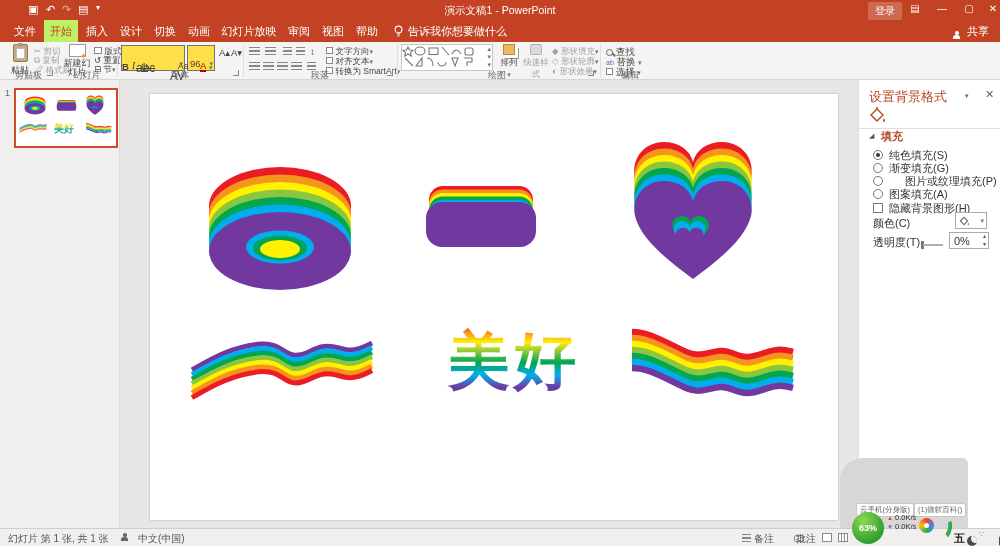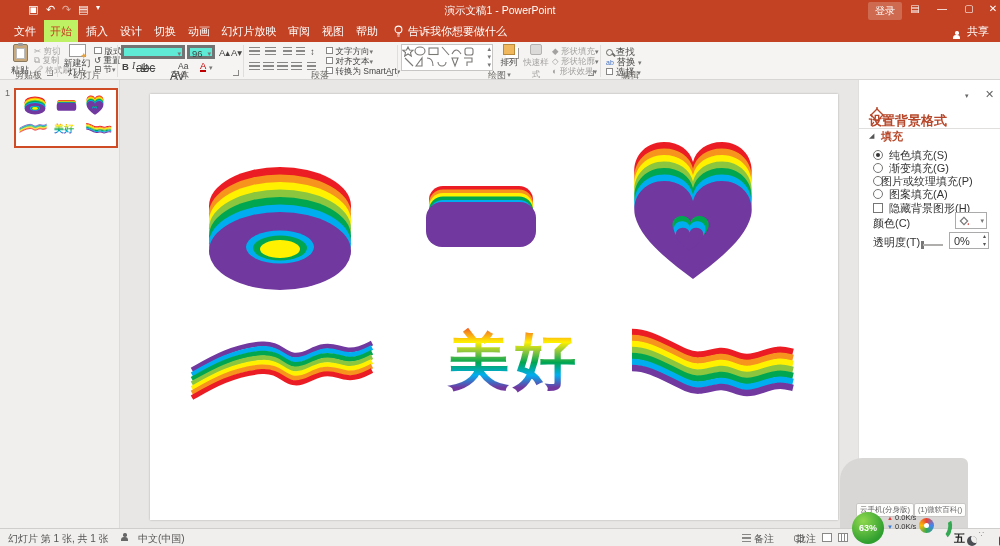--- a/index.html
+++ b/index.html
@@ -16,21 +16,21 @@
   .winbtn{position:absolute;top:3px;font-size:10px;color:#fff;width:20px;text-align:center;}
   .tab{position:absolute;top:0;height:22px;line-height:22px;font-size:11px;color:#fff;text-align:center;}
   .tab.active{background:#bef264;color:#C24223;}
   
   .ribbon{position:absolute;left:0;top:42px;width:1000px;height:38px;background:#F5F4F2;border-bottom:1px solid #D8D6D4;}
   .gdiv{position:absolute;top:3px;height:32px;width:1px;background:#E0DEDC;}
   .glabel{position:absolute;top:27px;font-size:9px;color:#696764;text-align:center;}
   .rtext{font-size:9.5px;color:#444;}
   .rdis{color:#A4A2A0;}
   .rbtn-big{position:absolute;top:2px;text-align:center;font-size:9px;color:#444;}
-  .vbox{position:absolute;background:#5eead4;border:3px solid #737373;font-size:9.5px;color:#444;padding:0 2px;line-height:12px;}
+  .vbox{position:absolute;background:#fde047;border:1px solid #737373;font-size:9.5px;color:#444;padding:12px 2px;line-height:12px;}
   .arr{font-size:7px;color:#777;}
   .ln{display:inline-block;width:11px;height:9px;background:repeating-linear-gradient(to bottom,#8a8886 0 1.3px,transparent 1.3px 3.3px);}
   .dlg{position:absolute;width:6px;height:6px;border-bottom:1px solid #8a8886;border-right:1px solid #8a8886;}
   .paste-ic{position:relative;display:inline-block;width:15px;height:18px;background:#C9A87C;border:1px solid #8c7a5e;border-radius:2px;}
   .paste-ic::before{content:"";position:absolute;left:2px;top:3px;right:2px;bottom:2px;background:#fff;border:1px solid #bbb;}
   .paste-ic::after{content:"";position:absolute;left:4px;top:-2px;width:5px;height:3px;background:#9a9a9a;border-radius:1px;}
   .nslide{position:relative;display:inline-block;width:17px;height:13px;background:#fff;border:1px solid #9a9a9a;}
   .nslide::after{content:"✦";color:#E8A33D;font-size:9px;position:absolute;right:-3px;bottom:-5px;}
   .mag{display:inline-block;width:7px;height:7px;border:1.5px solid #6b6966;border-radius:50%;position:relative;vertical-align:middle;}
   .mag::after{content:"";position:absolute;width:4px;height:1.5px;background:#6b6966;transform:rotate(45deg);right:-4px;bottom:-1px;}
@@ -41,21 +41,21 @@
   .thumbbox{position:absolute;left:14px;top:8px;width:104px;height:60px;background:#fff;border:2px solid #CF4B26;}
   
   .canvas{position:absolute;left:120px;top:80px;width:738px;height:448px;background:#E9E7E5;}
   .slide{position:absolute;left:30px;top:14px;width:688px;height:426px;background:#fff;box-shadow:0 0 2px rgba(0,0,0,.25);}
   .rbtext{font-weight:700;color:#5B2D8E;}
   @supports ((background-clip:text) or (-webkit-background-clip:text)){
     .rbtext{background:linear-gradient(180deg,#E31E24 0%,#F7941D 14%,#FFF100 26%,#8CC63E 38%,#00A650 52%,#00AEEF 68%,#7138A0 84%);-webkit-background-clip:text;background-clip:text;color:transparent;}
   }
   
   .panel{position:absolute;left:858px;top:80px;width:142px;height:448px;background:#fff;border-left:1px solid #E1DFDD;}
-  .ptitle{font-size:13px;font-weight:bold;color:#B7472A;margin-top:24px;}
+  .ptitle{font-size:13px;font-weight:normal;color:#B7472A;}
   .radio{position:absolute;width:10px;height:10px;border:1px solid #767674;border-radius:50%;background:#fff;}
   .radio.sel::after{content:"";position:absolute;left:2px;top:2px;width:4px;height:4px;border-radius:50%;background:#333;}
   .chk{position:absolute;width:10px;height:10px;border:1px solid #767674;background:#fff;}
   .plabel{font-size:11px;color:#333;}
   
   .statusbar{position:absolute;left:0;top:528px;width:1000px;height:18px;background:#F0EFED;border-top:1px solid #D0CECC;font-size:10px;color:#555;}
   .vicon{display:inline-block;width:10px;height:9px;border:1px solid #8a8886;background:#fff;}
   .bubble{display:inline-block;width:10px;height:7px;border:1px solid #8a8886;border-radius:2px;position:relative;}
   .bubble::after{content:"";position:absolute;left:2px;bottom:-3px;border:2px solid transparent;border-top-color:#8a8886;}
   .person{display:inline-block;width:9px;height:9px;position:relative;}
@@ -331,21 +331,21 @@
       <path d="M17,12 q2,3 0,4 q-2,-1 0,-4" fill="#B7472A"></path>
     </svg>
     <div class="ab" style="left:0;top:48px;width:142px;height:1px;background:#E1DFDD"></div>
     <span class="ab" style="left:10px;top:52px;font-size:7px;color:#555">◢</span>
     <span class="ab tx" style="left:22px;top:49px;font-size:11px;font-weight:bold;color:#B7472A">填充</span>
     <span class="radio sel" style="left:14px;top:70px"></span>
     <span class="ab plabel tx" style="left:30px;top:68px">纯色填充(S)</span>
     <span class="radio" style="left:14px;top:83px"></span>
     <span class="ab plabel tx" style="left:30px;top:81px">渐变填充(G)</span>
     <span class="radio" style="left:14px;top:96px"></span>
-    <span class="ab plabel tx" style="left:22px;top:94px">图片或纹理填充(P)</span>
+    <span class="ab plabel tx" style="left:46px;top:94px">图片或纹理填充(P)</span>
     <span class="radio" style="left:14px;top:109px"></span>
     <span class="ab plabel tx" style="left:30px;top:107px">图案填充(A)</span>
     <span class="chk" style="left:14px;top:123px"></span>
     <span class="ab plabel tx" style="left:30px;top:121px">隐藏背景图形(H)</span>
     <span class="ab plabel tx" style="left:14px;top:136px">颜色(C)</span>
     <div class="ab" style="left:96px;top:132px;width:32px;height:17px;border:1px solid #ABABAB;background:#fff">
       <svg width="12" height="12" viewBox="0 0 20 18" style="margin:1px 0 0 2px">
           <path d="M4,9 L10,3 L16,9 L10,15 Z" fill="none" stroke="#777" stroke-width="2"></path>
           <path d="M17,12 q2,3 0,4 q-2,-1 0,-4" fill="#C00000"></path>
         </svg>

